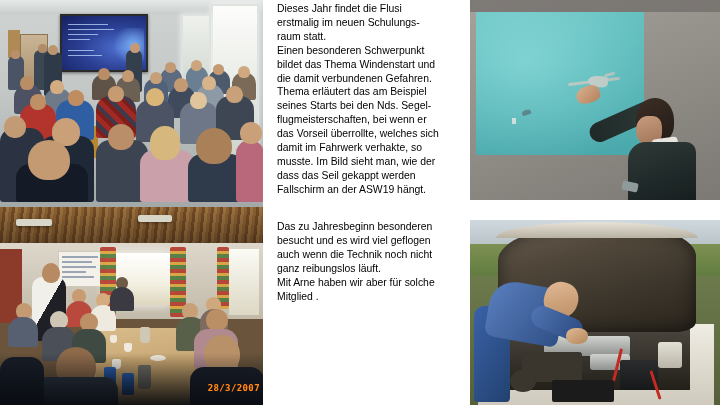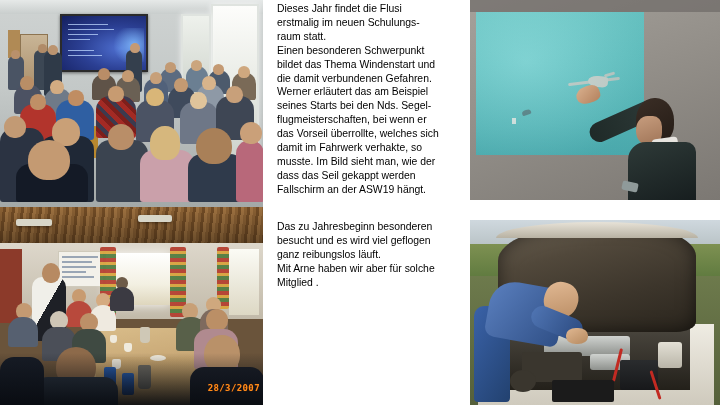--- a/index.html
+++ b/index.html
@@ -381,31 +381,32 @@
     <div class="ts" style="right:3px;bottom:4px;font-size:9px;"></div>
   </div>
 
   <div class="textcol" id="text-block-1">
     <p>Dieses Jahr findet die Flusi</p>
     <p>erstmalig im neuen Schulungs-</p>
     <p>raum statt.</p>
     <p>Einen besonderen Schwerpunkt</p>
     <p>bildet das Thema Windenstart und</p>
     <p>die damit verbundenen Gefahren.</p>
-    <p>Werner erläutert das am Beispiel</p>
+    <p>Thema erläutert das am Beispiel</p>
     <p>seines Starts bei den Nds. Segel-</p>
     <p>flugmeisterschaften, bei wenn er</p>
     <p>das Vorseil überrollte, welches sich</p>
     <p>damit im Fahrwerk verhakte, so</p>
     <p>musste. Im Bild sieht man, wie der</p>
     <p>dass das Seil gekappt werden</p>
     <p>Fallschirm an der ASW19 hängt.</p>
   </div>
 
   <div class="textcol" id="text-block-2">
     <p>Das zu Jahresbeginn besonderen</p>
     <p>besucht und es wird viel geflogen</p>
+    <p>auch wenn die Technik noch nicht</p>
     <p>ganz reibungslos läuft.</p>
     <p>Mit Arne haben wir aber für solche</p>
     <p>Mitglied .</p>
   </div>
 
 </div>
 
 </body></html>

